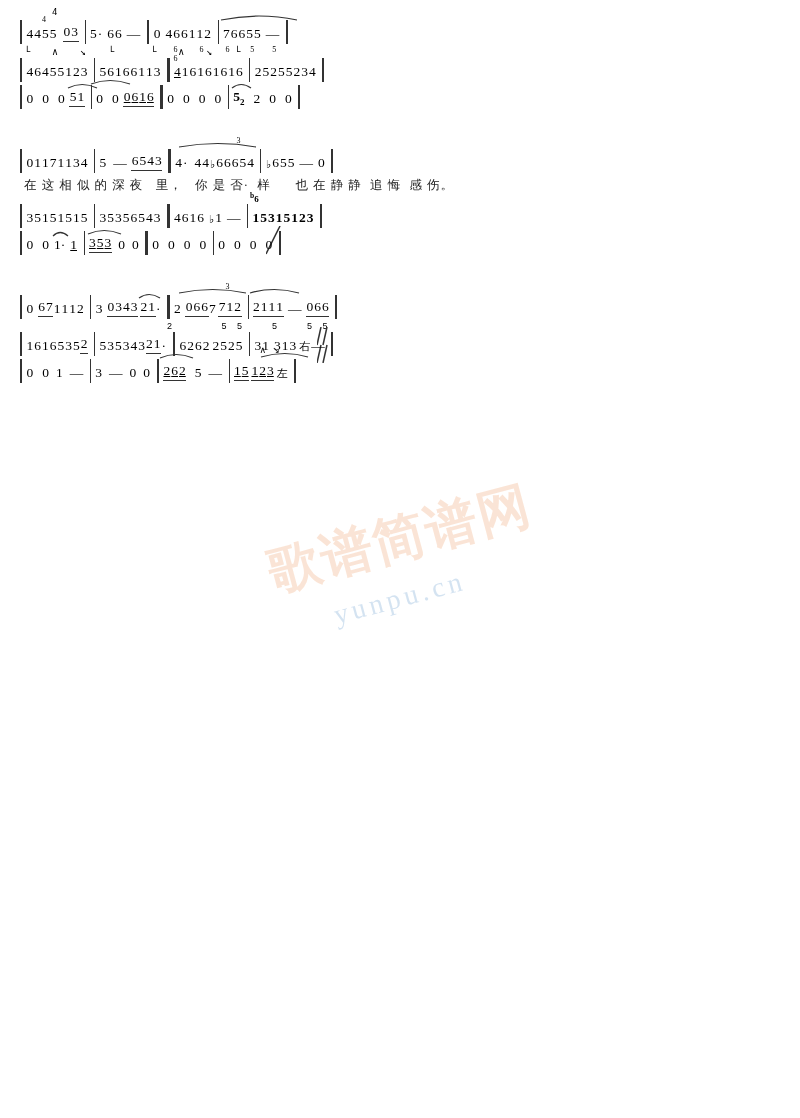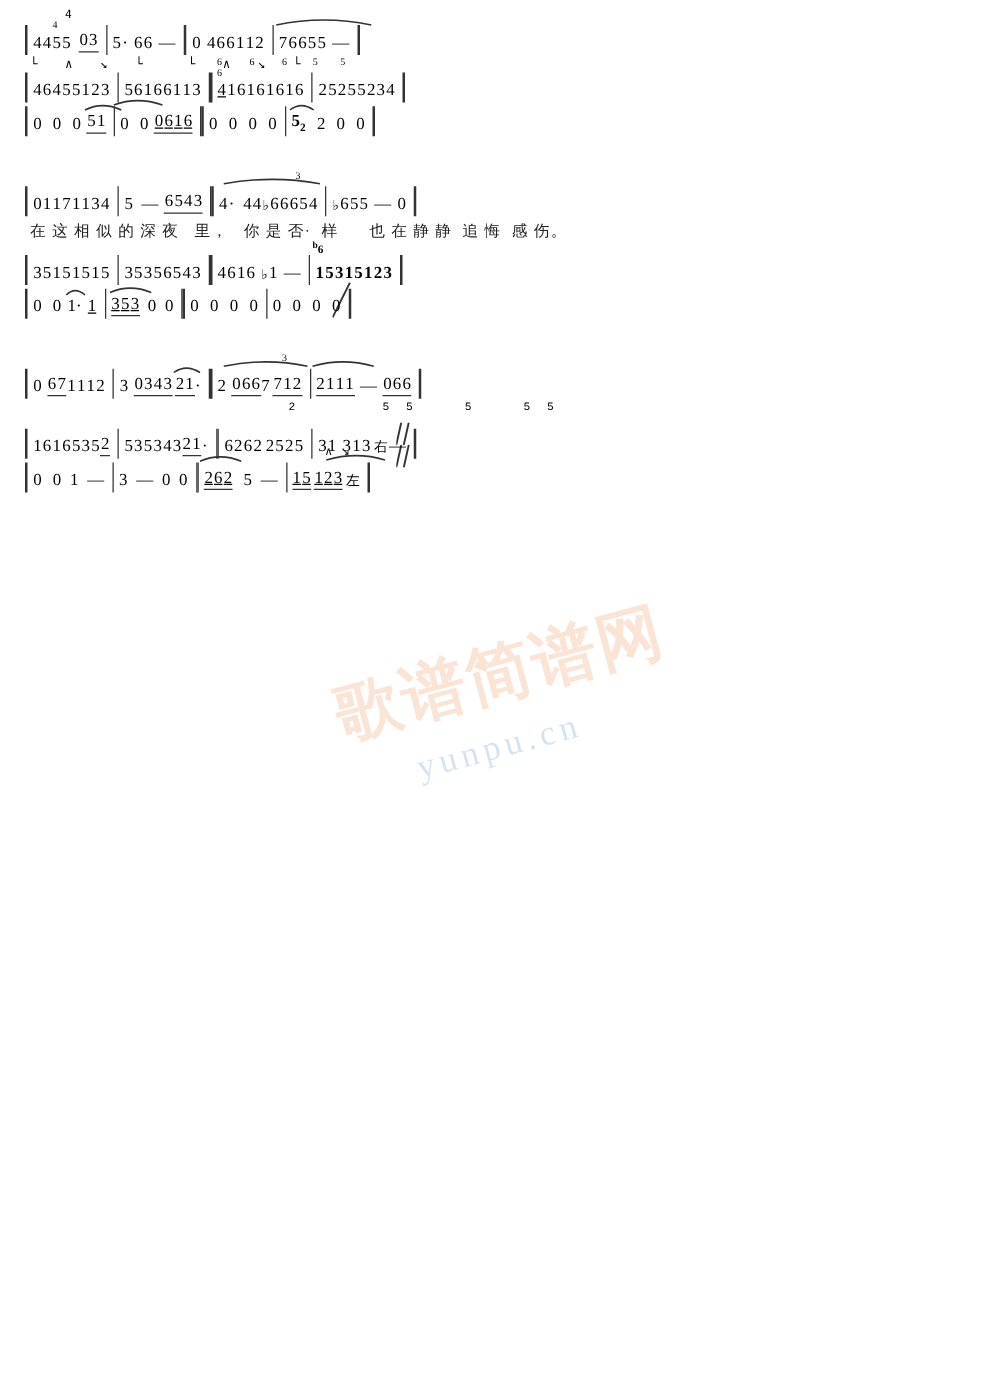--- a/index.html
+++ b/index.html
@@ -549,21 +549,21 @@
             <span class="n">0</span>
             <span class="n">6</span>
             <span class="n">6</span>
           </span>
         </div>
       </div>
     </div>
 
 
     <div class="row-wrap">
-      <div style="font-size:9px;padding-left:4px;margin-bottom:12px;font-family:Liberation Mono, monospace;letter-spacing:4px;">
+      <div style="font-size:9px;padding-left:4px;margin-bottom:1px;font-family:Liberation Sans, sans-serif;letter-spacing:4px;">
         &nbsp;&nbsp;&nbsp;&nbsp;&nbsp;&nbsp;&nbsp;&nbsp;&nbsp;&nbsp;&nbsp;&nbsp;&nbsp;&nbsp;&nbsp;&nbsp;&nbsp;&nbsp;&nbsp;&nbsp;&nbsp;&nbsp;2&nbsp;&nbsp;&nbsp;&nbsp;&nbsp;&nbsp;&nbsp;5&nbsp;5&nbsp;&nbsp;&nbsp;&nbsp;5&nbsp;&nbsp;&nbsp;&nbsp;5&nbsp;5
       </div>
       <div class="note-line-container" style="border-left:2.5px solid #333;">
         <div class="note-segment">
           <span class="n">1</span>
           <span class="n">6</span>
           <span class="n">1</span>
           <span class="n">6</span>
           <span class="n">5</span>
           <span class="n">3</span>

